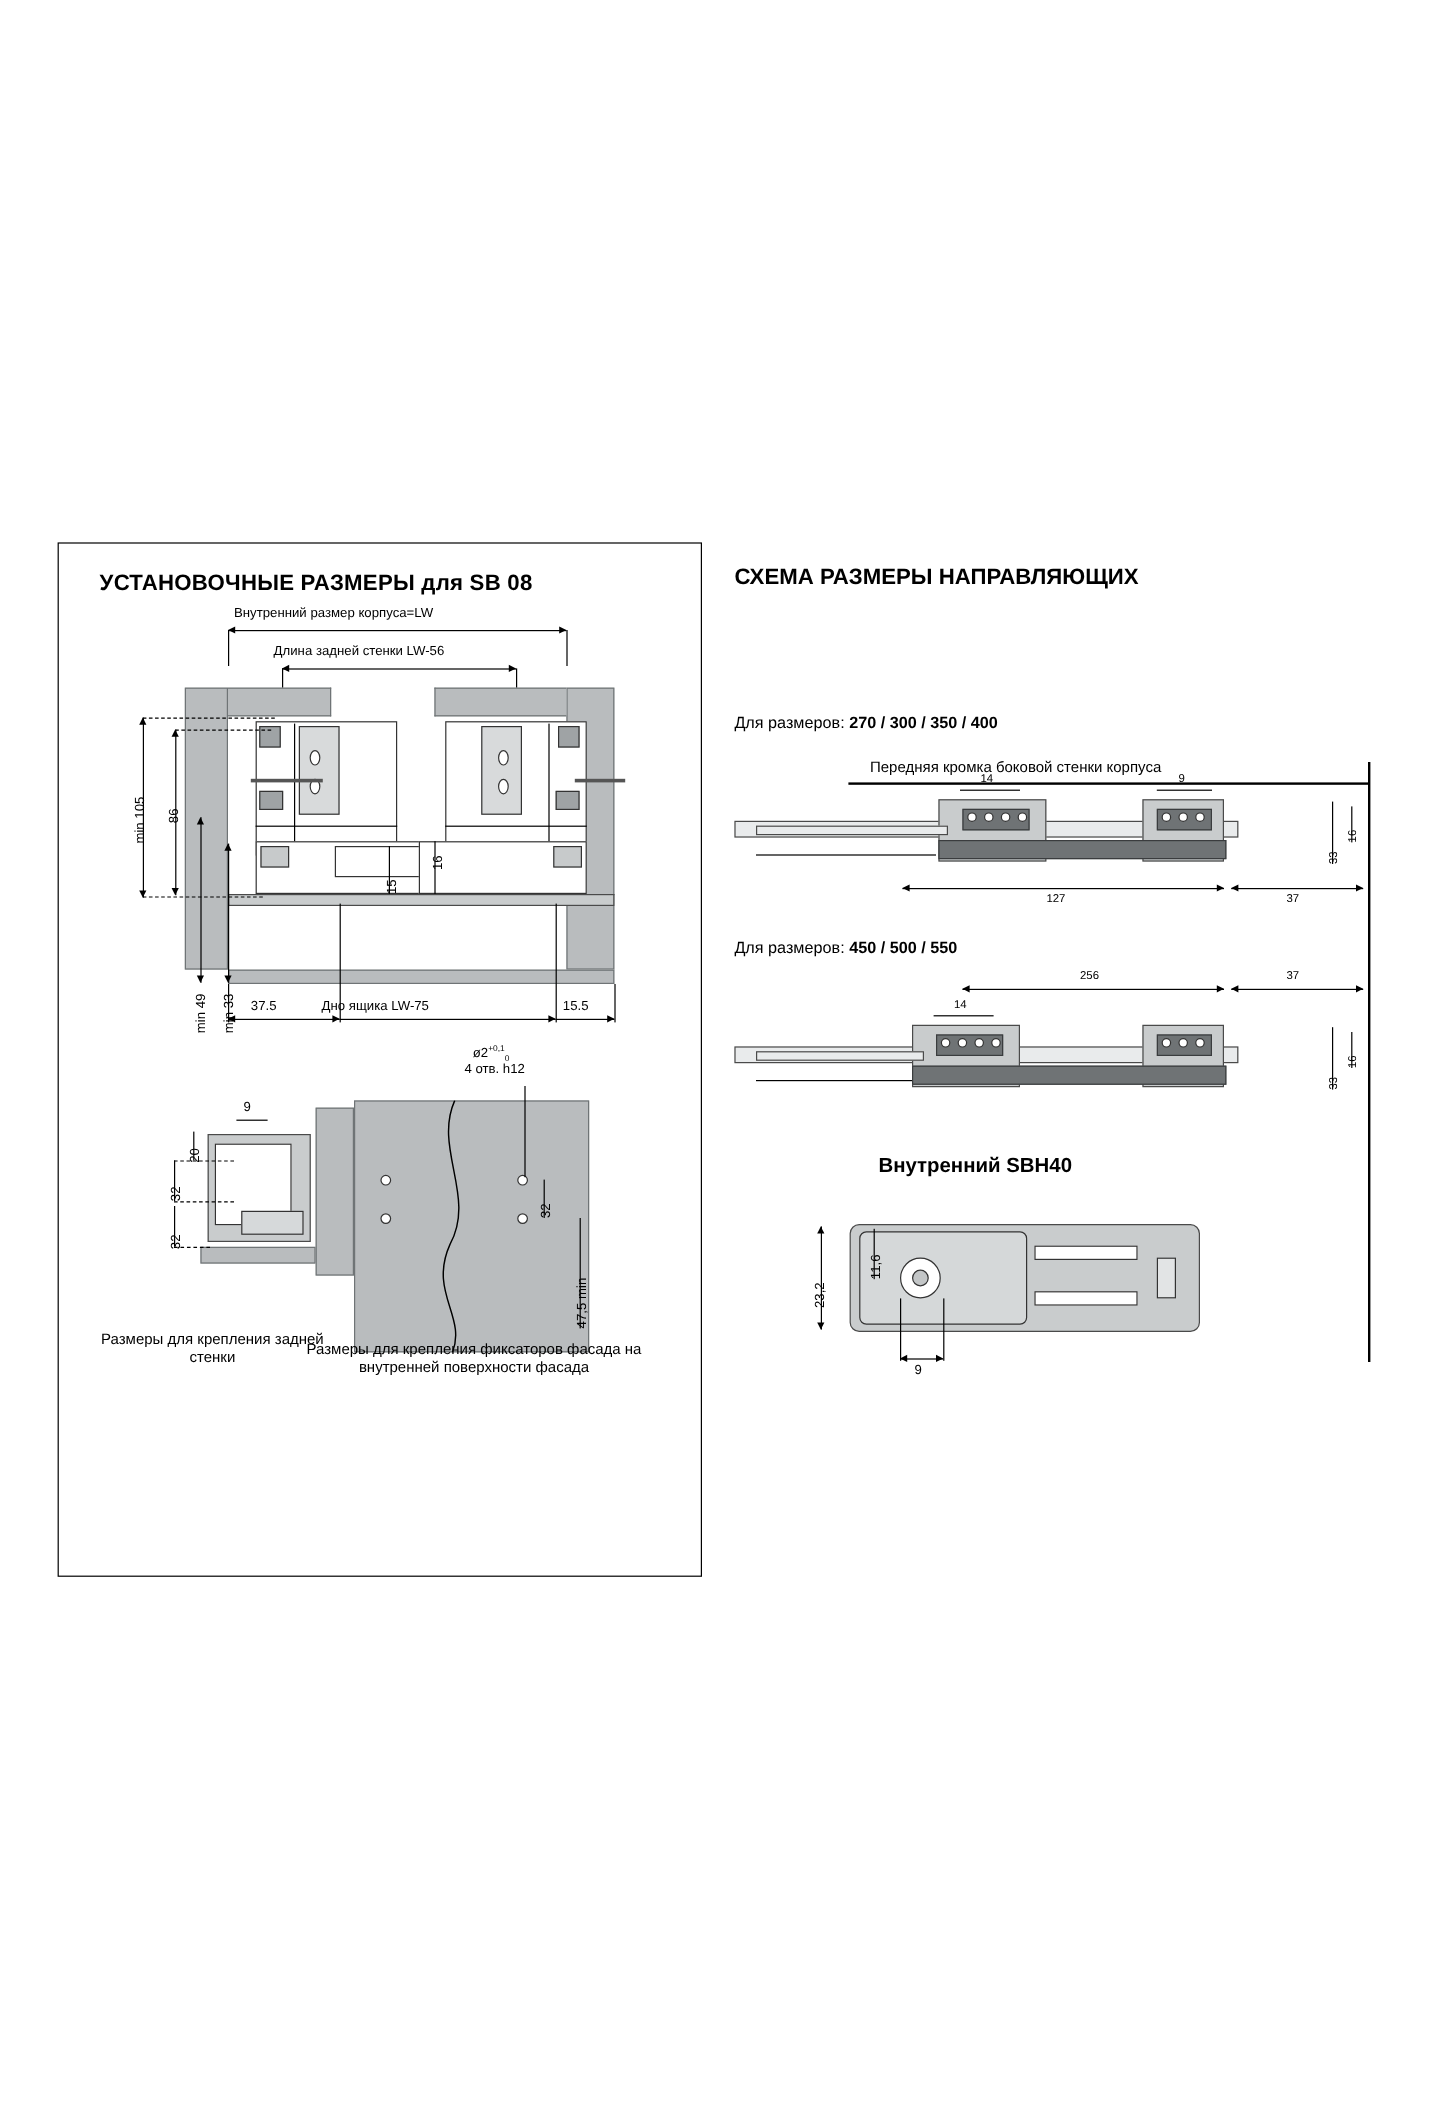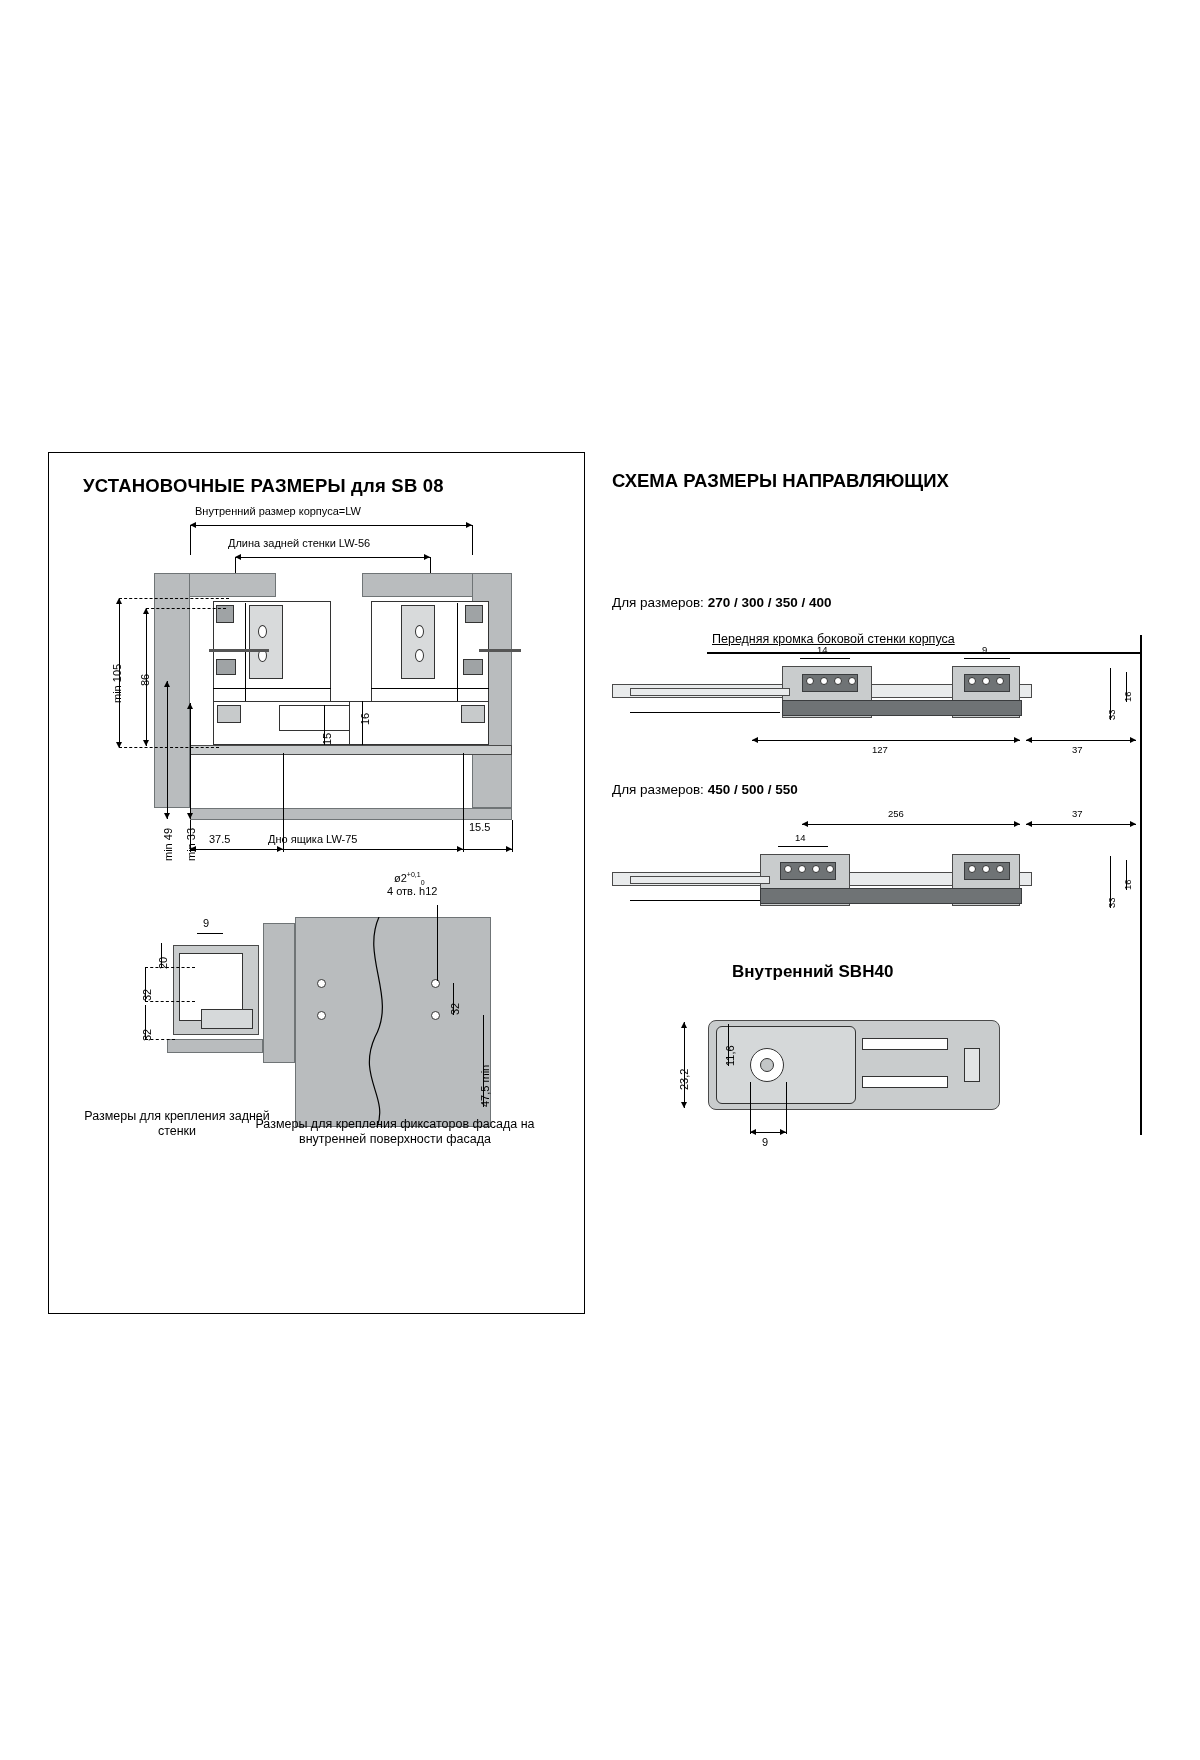--- a/index.html
+++ b/index.html
@@ -254,21 +254,21 @@
     <div class="arr l" style="left:141px; top:393px;"></div>
     <div class="arr r" style="left:228px; top:393px;"></div>
     <div class="dim-t" style="left:160px; top:380px;">37.5</div>
 
     <div class="dim-t" style="left:219px; top:380px;">Дно ящика  LW-75</div>
     <div class="ln h" style="left:234px; top:396px; width:180px;"></div>
     <div class="arr r" style="left:408px; top:393px;"></div>
 
     <div class="ln h" style="left:414px; top:396px; width:49px;"></div>
     <div class="arr r" style="left:457px; top:393px;"></div>
-    <div class="dim-t" style="left:420px; top:368px;">15.5</div>
+    <div class="dim-t" style="left:420px; top:380px;">15.5</div>
 
     <div class="ln v" style="left:141px; top:367px; height:32px;"></div>
     <div class="ln v" style="left:234px; top:300px; height:99px;"></div>
     <div class="ln v" style="left:414px; top:300px; height:99px;"></div>
     <div class="ln v" style="left:463px; top:367px; height:32px;"></div>
 
     <div class="whiteblk" style="left:118px; top:482px; width:96px; height:108px; border:none;"></div>
     <div class="greyblk" style="left:214px; top:470px; width:32px; height:140px;"></div>
     <div class="mid" style="left:124px; top:492px; width:86px; height:90px;"></div>
     <div class="whiteblk" style="left:130px; top:500px; width:64px; height:68px; background:#fff;"></div>
@@ -324,21 +324,21 @@
   <div class="panel" id="right-panel">
 
     <div class="title-right">СХЕМА РАЗМЕРЫ НАПРАВЛЯЮЩИХ</div>
 
 
     <div class="subhead" style="left:0px; top:143px;">
       <span>Для размеров:</span>
       <b>270 / 300 / 350 / 400</b>
     </div>
 
-    <div class="para" style="left:100px; top:180px;text-decoration:underline;">Передняя кромка боковой стенки корпуса</div>
+    <div class="para" style="left:113px; top:180px;">Передняя кромка боковой стенки корпуса</div>
     <div class="ln h" style="left:95px; top:200px; width:433px; height:2px;"></div>
     <div class="ln v" style="left:528px; top:183px; height:500px; width:2px;"></div>
 
     <div class="rail" style="left:0px; top:232px; width:420px; height:14px;"></div>
     <div class="mid" style="left:170px; top:214px; width:90px; height:52px;"></div>
     <div class="mid" style="left:340px; top:214px; width:68px; height:52px;"></div>
     <div class="dark" style="left:190px; top:222px; width:56px; height:18px;"></div>
     <div class="dark" style="left:352px; top:222px; width:46px; height:18px;"></div>
     <div class="hole" style="left:194px; top:225px; width:8px; height:8px;"></div>
     <div class="hole" style="left:208px; top:225px; width:8px; height:8px;"></div>
@@ -391,21 +391,21 @@
     <div class="dark" style="left:148px; top:436px; width:262px; height:16px;"></div>
     <div class="rail" style="left:18px; top:424px; width:140px; height:8px;"></div>
     <div class="ln h" style="left:18px; top:448px; width:130px;"></div>
 
     <div class="ln h" style="left:166px; top:394px; width:50px;"></div>
     <div class="tiny" style="left:183px; top:380px;">14</div>
 
     <div class="ln h" style="left:190px; top:372px; width:218px;"></div>
     <div class="arr l" style="left:190px; top:369px;"></div>
     <div class="arr r" style="left:402px; top:369px;"></div>
-    <div class="tiny" style="left:276px; top:356px;">256</div>
+    <div class="tiny" style="left:288px; top:356px;">256</div>
 
     <div class="ln h" style="left:414px; top:372px; width:110px;"></div>
     <div class="arr l" style="left:414px; top:369px;"></div>
     <div class="arr r" style="left:518px; top:369px;"></div>
     <div class="tiny" style="left:460px; top:356px;">37</div>
 
     <div class="ln v" style="left:498px; top:404px; height:52px;"></div>
     <div class="tiny rot90" style="left:494px; top:456px;">33</div>
     <div class="ln v" style="left:514px; top:408px; height:30px;"></div>
     <div class="tiny rot90" style="left:510px; top:438px;">16</div>

